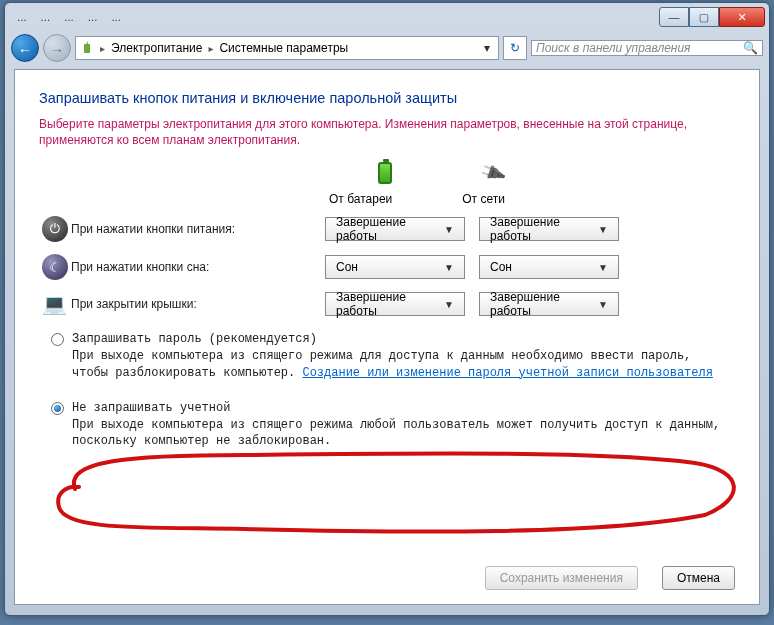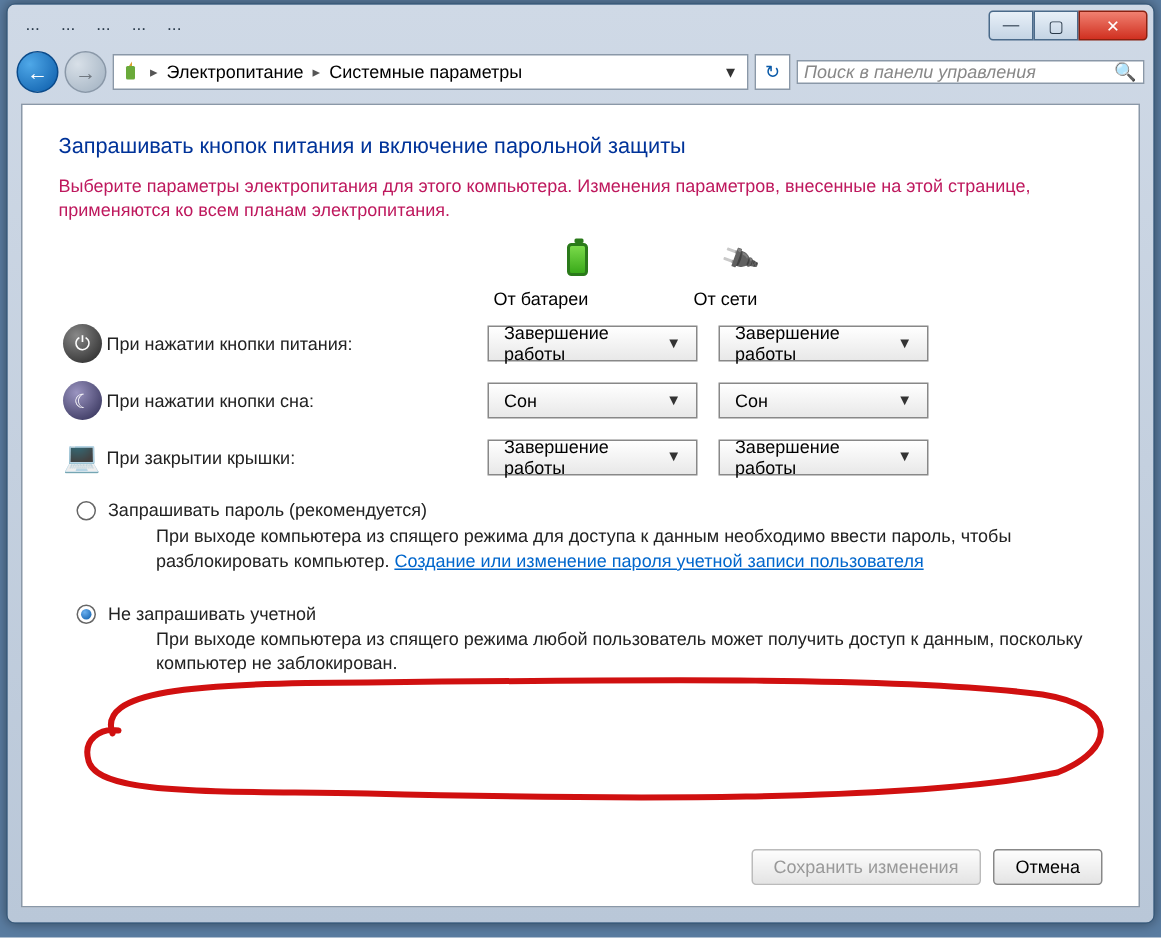--- a/index.html
+++ b/index.html
@@ -102,31 +102,31 @@
   }
   .round-icon.dark { background:radial-gradient(circle at 35% 30%,#9a94c0,#2a2850);}
   .lid-icon { font-size:20px; color:#2a7a9a;}
   .combo {
     width:140px;height:24px;border:1px solid #888;background:linear-gradient(#fff,#e8e8e8);
     display:flex;align-items:center;justify-content:space-between;
     padding:0 10px; margin-right:14px; font-size:12px;
   }
   .combo .arr { font-size:10px;color:#333;}
   .radio-block { margin-top:8px;}
-  .radio-item { display:flex; gap:8px; padding:4px 0 2px 12px; align-items:flex-start;}
+  .radio-item { display:flex; gap:8px; padding:4px 0 2px 12px; align-items:flex-start;font-family:Liberation Mono, monospace;}
   .radio {
     width:13px;height:13px;border:1px solid #666;border-radius:50%;
     background:#fff;flex-shrink:0;margin-top:1px;position:relative;
   }
   .radio.checked::after{content:"";position:absolute;left:2px;top:2px;width:7px;height:7px;border-radius:50%;background:radial-gradient(circle at 35% 30%,#6ab0f0,#0a5aa8);}
   .radio-text .title{color:#222;}
-  .radio-text .desc{color:#222;margin-top:2px;line-height:1.35;padding-right:10px;margin-left:32px;}
+  .radio-text .desc{color:#222;margin-top:2px;line-height:1.35;padding-right:10px;}
   a.link{color:#0066cc;text-decoration:underline;cursor:pointer;}
   .button-row {
-    position:absolute; bottom:14px; right:24px; display:flex; gap:8px;
+    position:absolute; bottom:14px; right:24px; display:flex; gap:24px;
   }
   .btn {
     height:24px; padding:0 14px; border:1px solid #888;
     background:linear-gradient(#fdfdfd,#e4e4e4);
     border-radius:3px; font-size:12px;
     display:flex;align-items:center;
   }
   .btn.disabled{color:#999;border-color:#bbb;}
   .annotation {
     position:absolute; pointer-events:none;

